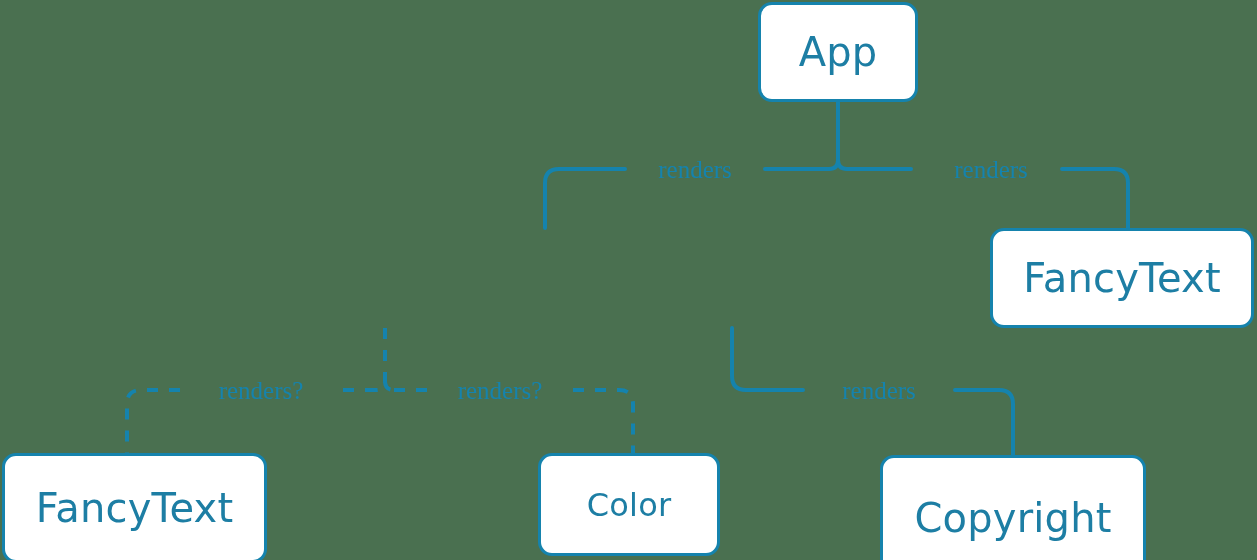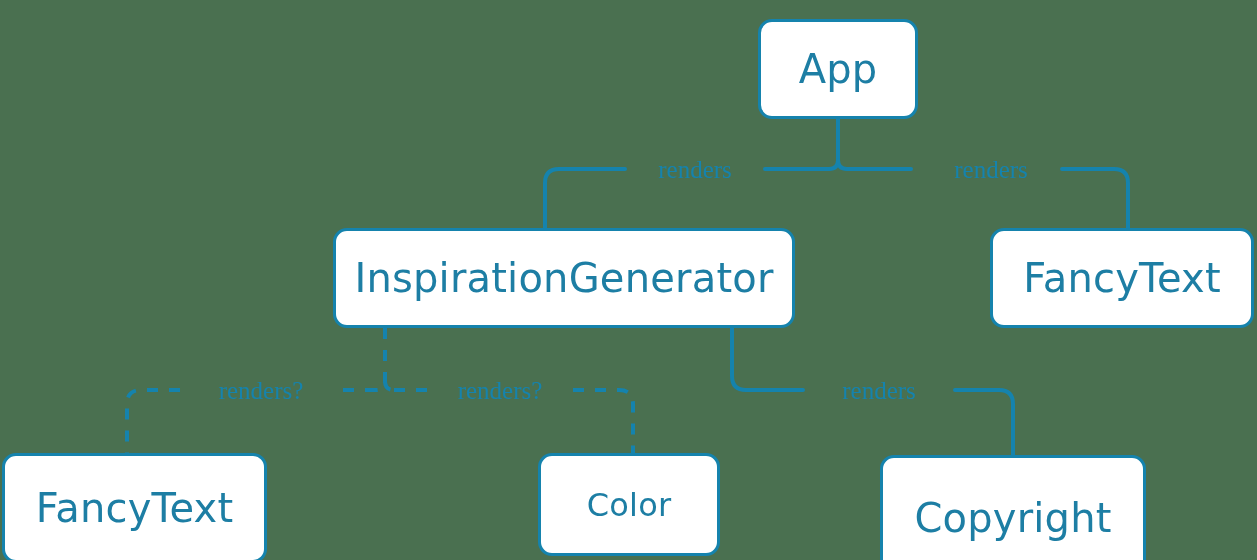--- a/index.html
+++ b/index.html
@@ -46,21 +46,21 @@
     position: absolute;
     color: #1583ad;
     font-size: 25px;
     line-height: 1;
     white-space: nowrap;
     transform: translate(-50%, -50%);
     font-family: Liberation Serif, serif;
   }
 
   
-  #node-app          { left: 758px;  top: 2px;   width: 160px; height: 100px; margin-top: 17px; }
+  #node-app          { left: 758px;  top: 2px;   width: 160px; height: 100px; }
   #node-app .node-label { font-size: 40px; }
 
   #node-inspiration  { left: 333px;  top: 228px; width: 462px; height: 100px; }
   #node-inspiration .node-label { font-size: 40px; }
 
   #node-fancytext-right { left: 990px; top: 228px; width: 264px; height: 100px; }
   #node-fancytext-right .node-label { font-size: 40px; }
 
   #node-fancytext-bottom { left: 2px;  top: 453px; width: 265px; height: 110px;
                            border-left-width: 3px; }
@@ -108,23 +108,20 @@
   <div class="edge-label" style="left:261px; top:390px;">renders?</div>
 
   <div class="edge-label" style="left:500px; top:390px;">renders?</div>
 
   <div class="edge-label" style="left:879px; top:390px;">renders</div>
 
   <div class="node" id="node-app">
     <span class="node-label">App</span>
   </div>
 
-  <div class="node" id="node-inspiration">
-    <span class="node-label">InspirationGenerator</span>
-  </div>
 
   <div class="node" id="node-fancytext-right">
     <span class="node-label">FancyText</span>
   </div>
 
   <div class="node" id="node-fancytext-bottom">
     <span class="node-label">FancyText</span>
   </div>
 
   <div class="node" id="node-color">

